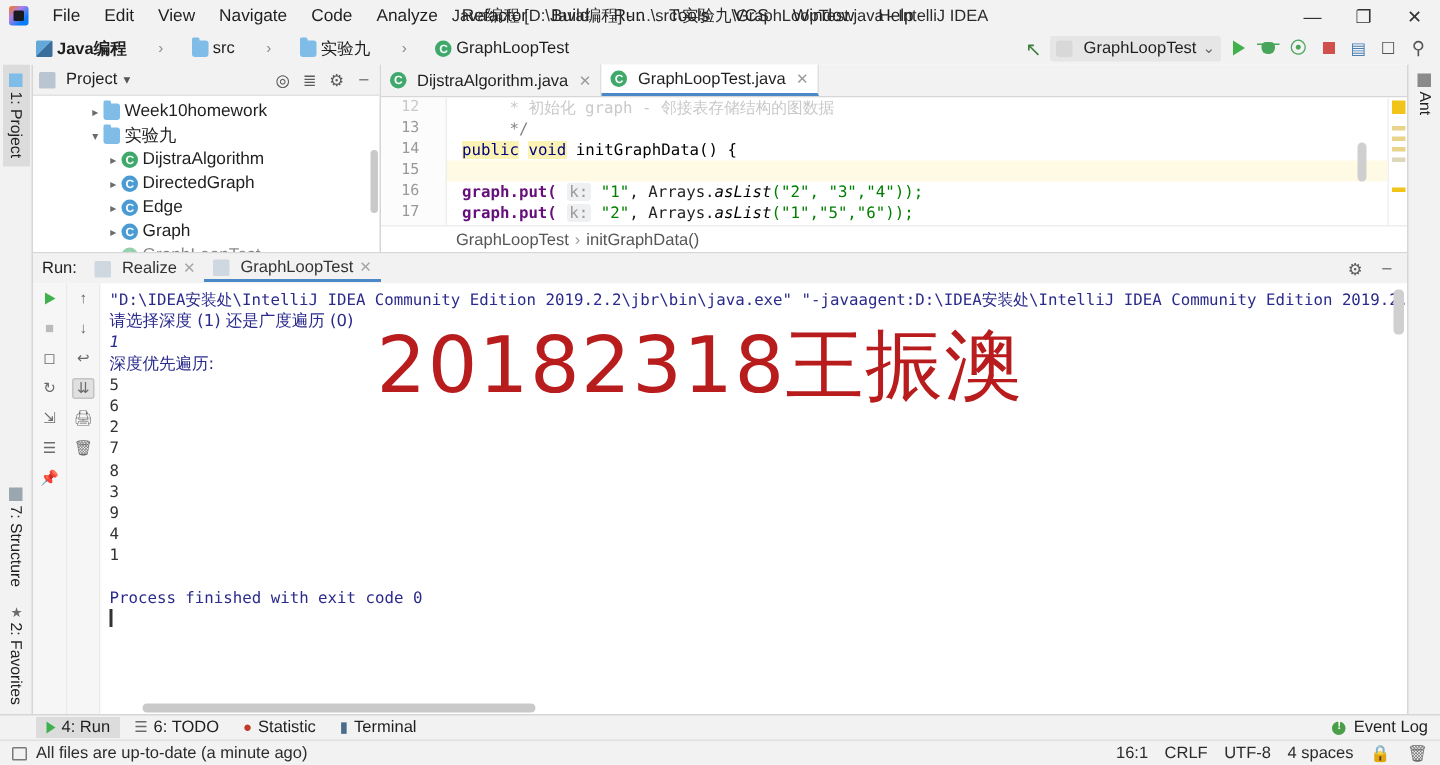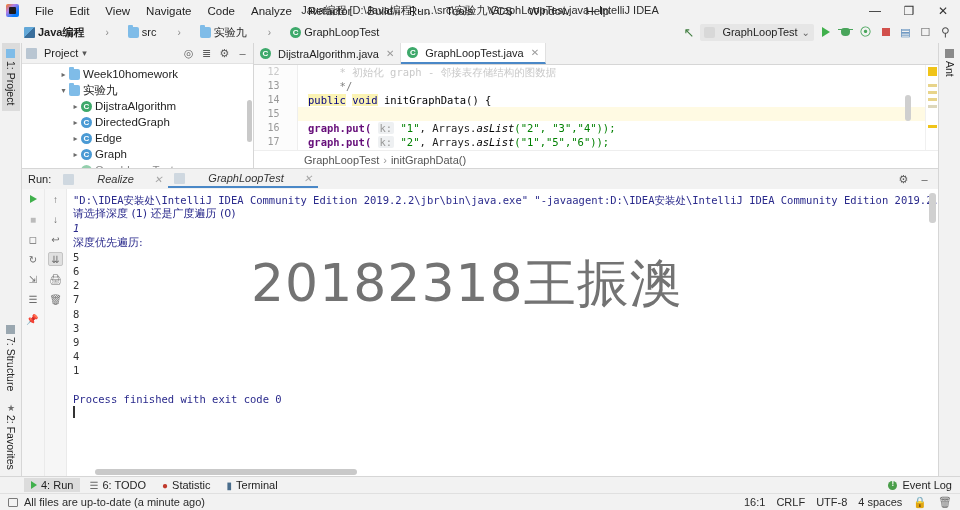--- a/index.html
+++ b/index.html
@@ -88,34 +88,34 @@
   .cmt { color:#808080;}
   .bcrumb { height:18px; background:#fff; border-top:1px solid #eee; display:flex; align-items:center; padding-left:50px; font-size:11px; color:#555; gap:4px;}
   .err-stripe { width:13px; background:#fff; border-left:1px solid #f0f0f0; position:relative; flex:0 0 auto;}
   .mk { position:absolute; left:2px; width:9px; height:3px;}
   .editor-scroll { position:absolute; right:14px; top:30px; width:6px; height:26px; background:#cfcfcf; border-radius:3px;}
 
   
   .runpanel { flex:1; display:flex; flex-direction:column; background:#fff; min-height:0; border-top:1px solid #d6d6d6;}
   .run-head { height:20px; background:#f2f2f2; display:flex; align-items:center; padding-left:4px; }
   .run-label { font-size:11px; padding:0 6px 0 2px;}
-  .rtab { display:flex; align-items:center; gap:20px; padding:2px 6px; font-size:11px; color:#333;font-style:italic; }
+  .rtab { display:flex; align-items:center; gap:4px; padding:2px 6px; font-size:11px; color:#333; }
   .rtab.active { border-bottom:2px solid #4a88c7; }
   .rtab .x { color:#a5a5a5; font-size:10px;}
   .run-head .acts { margin-left:auto; display:flex; gap:8px; padding-right:7px; color:#5a5a5a;}
   .run-body { flex:1; display:flex; min-height:0; position:relative; }
   .run-tools { width:23px; background:#f6f6f6; display:flex; flex-direction:column; align-items:center; padding-top:3px; gap:6px; border-right:1px solid #eaeaea;}
   .run-tools2 { width:22px; background:#f6f6f6; display:flex; flex-direction:column; align-items:center; padding-top:3px; gap:6px; border-right:1px solid #eaeaea;}
   .rti { width:15px; height:14px; display:flex; align-items:center; justify-content:center; font-size:10px; color:#6b6b6b;}
   .rti.boxed { background:#e0e0e0; border:1px solid #c4c4c4; border-radius:2px;}
   .console { flex:1; overflow:hidden; position:relative; padding:4px 0 0 6px; background:#fff; min-width:0;}
   .cline { font-family:"DejaVu Sans Mono", monospace; font-size:10.5px; line-height:14.2px; color:#2a2a8c; white-space:pre; }
   .cline.zh { font-family:"DejaVu Sans", sans-serif; font-size:11px; color:#2a2a8c;}
   .cline.num { color:#333; }
-  .watermark { position:absolute; left:184px; top:20px; font-size:52px; color:#737373; letter-spacing:1px; font-family:"DejaVu Sans", sans-serif; pointer-events:none; white-space:nowrap;margin-top:40px;}
+  .watermark { position:absolute; left:184px; top:20px; font-size:52px; color:#b91c1c; letter-spacing:1px; font-family:"DejaVu Sans", sans-serif; pointer-events:none; white-space:nowrap;}
   .console-caret { display:inline-block; width:1.5px; height:12px; background:#333; }
   .hscroll { position:absolute; left:28px; bottom:1px; height:6px; width:262px; background:#c9c9c9; border-radius:3px;}
   .vscroll-console { position:absolute; right:2px; top:4px; width:7px; height:30px; background:#d0d0d0; border-radius:3px;}
 
   
   .toolwin-bar { height:17px; background:#f2f2f2; border-top:1px solid #d6d6d6; display:flex; align-items:center; padding-left:24px; gap:2px;}
   .twb { display:flex; align-items:center; gap:4px; padding:1px 7px; font-size:11px;}
   .twb.active { background:#dcdcdc;}
   .twb-right { margin-left:auto; display:flex; align-items:center; gap:5px; padding-right:8px; font-size:11px;}
   .statusbar { height:17px; background:#f2f2f2; border-top:1px solid #e0e0e0; display:flex; align-items:center; padding:0 8px; font-size:11px; color:#2b2b2b;}

